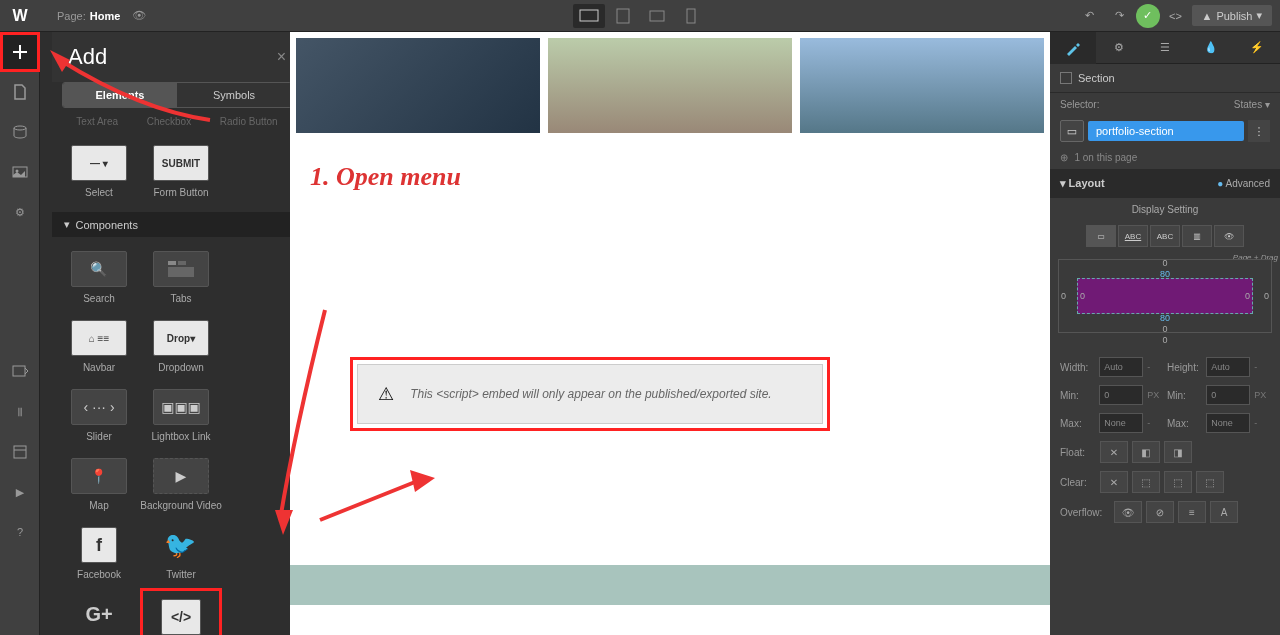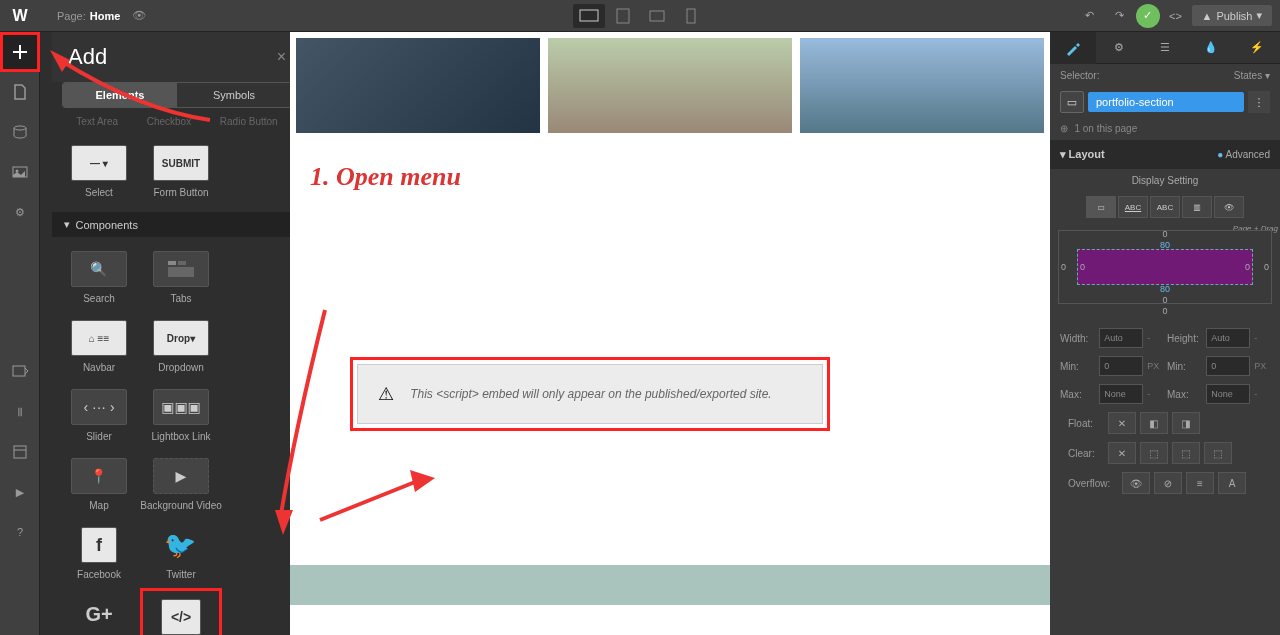--- a/index.html
+++ b/index.html
@@ -82,21 +82,21 @@
 .box-val.left-out { left: 2px; top: 50%; transform: translateY(-50%); }
 .box-val.right-out { right: 2px; top: 50%; transform: translateY(-50%); }
 .box-val.blue { color: #6be; }
 .box-inner .box-val.top-out { top: -10px; }
 .box-inner .box-val.bot-out { bottom: -10px; }
 .click-drag { position: absolute; right: 2px; top: 2px; font-size: 8px; color: #999; font-style: italic; }
 .dim-row { display: flex; align-items: center; padding: 4px 10px; gap: 4px; }
 .dim-label { width: 36px; font-size: 10px; color: #999; }
 .dim-input { width: 44px; height: 20px; background: #2a2a2a; border: 1px solid #555; color: #888; font-size: 9px; padding: 8px 4px; }
 .dim-unit { font-size: 9px; color: #777; width: 16px; }
-.float-row { display: flex; align-items: center; padding: 4px 18px; gap: 4px; }
+.float-row { display: flex; align-items: center; padding: 4px 10px; gap: 4px; }
 .float-btn { width: 28px; height: 22px; background: #444; border: 1px solid #555; display: flex; align-items: center; justify-content: center; color: #aaa; font-size: 10px; cursor: pointer; }
 .arrow { position: absolute; pointer-events: none; }
 svg.arr { overflow: visible; }
 .arr-path { stroke: #e33; stroke-width: 4; fill: none; }
 .arr-head { fill: #e33; }
 </style>
 </head>
 <body>
 
 <div class="topbar">
@@ -306,20 +306,24 @@
 <svg class="arrow arr" style="left:275px;top:310px" width="120" height="230">
   <path class="arr-path" d="M50 0 Q20 120 5 210"></path>
   <polygon class="arr-head" points="0,200 18,200 8,225"></polygon>
 </svg>
 <svg class="arrow arr" style="left:320px;top:470px" width="120" height="60">
   <path class="arr-path" d="M0 50 L100 10"></path>
   <polygon class="arr-head" points="90,0 115,8 95,22"></polygon>
 </svg>
 
 <div class="right-panel">
+  <div class="rp-row">
+    <div class="checkbox"></div>
+    <span>Section</span>
+  </div>
   <div class="selector-row">
     <span>Selector:</span>
     <span><span>States</span> ▾</span>
   </div>
   <div class="sel-chip-row">
     <div class="sel-device">▭</div>
     <div class="sel-chip">portfolio-section</div>
     <div class="sel-menu">⋮</div>
   </div>
   <div class="on-page">⊕ <span>1 on this page</span></div>

